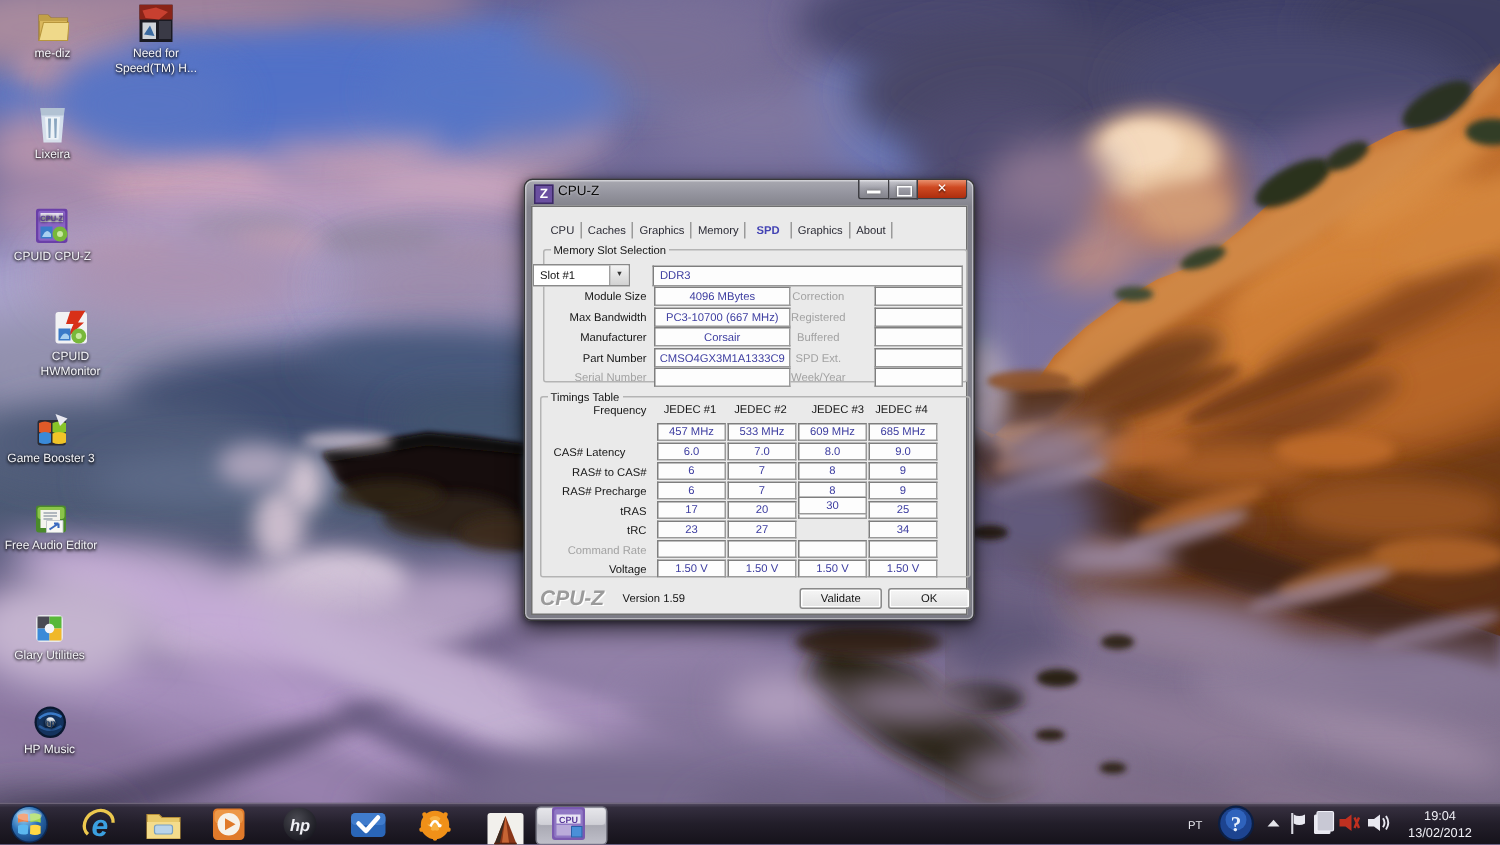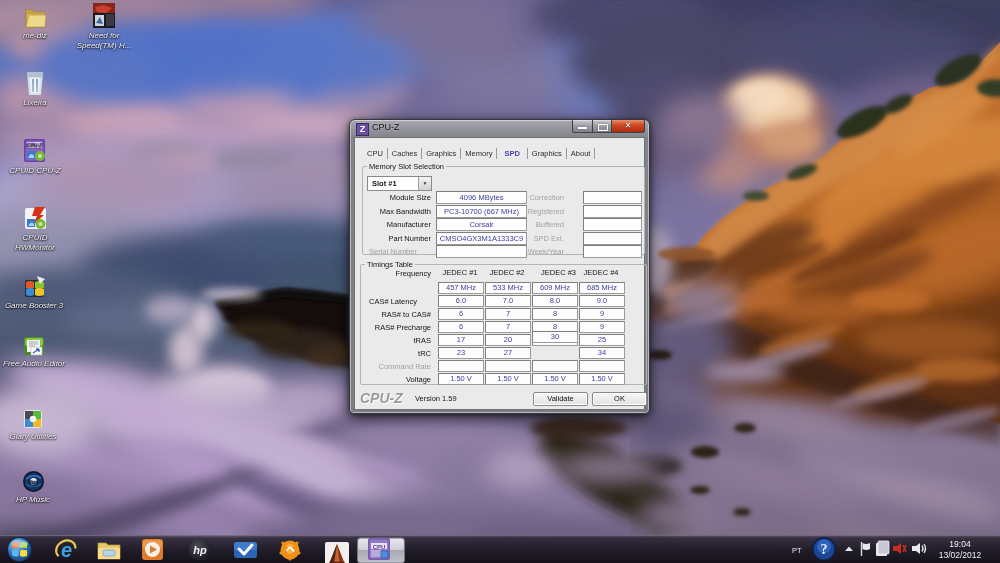--- a/index.html
+++ b/index.html
@@ -1,18 +1,18 @@
 <!DOCTYPE html>
 <html><head>
 <meta charset="utf-8">
 <style>
   html,body{margin:0;padding:0;}
   body{width:1000px;height:563px;overflow:hidden;position:relative;font-family:"Liberation Sans",sans-serif;background:#7a7098;}
   #bg{position:absolute;left:0;top:0;}
-  .dicon{position:absolute;text-align:center;color:#f4f4f8;font-size:8px;line-height:9.5px;text-shadow:0 1px 2px rgba(0,0,0,.9),0 0 2px rgba(0,0,0,.8);font-style:italic;}
+  .dicon{position:absolute;text-align:center;color:#f4f4f8;font-size:8px;line-height:9.5px;text-shadow:0 1px 2px rgba(0,0,0,.9),0 0 2px rgba(0,0,0,.8);}
   .dicon svg{display:block;margin:0 auto 2px auto;}
 
   
   #win{position:absolute;left:349px;top:119px;width:299px;height:293px;border:1px solid #38383a;border-radius:6px 6px 5px 5px;
        background:linear-gradient(180deg,#a9a9b1 0px,#94949e 9px,#86868f 16px,#82828c 18px,#7c7c86 100%);
        box-shadow:0 5px 16px rgba(0,0,0,.65),0 1px 5px rgba(0,0,0,.5),inset 0 0 0 1px rgba(255,255,255,.45);}
   #ticon{position:absolute;left:6px;top:3px;width:11px;height:11px;background:#6a4fa0;border:1px solid #3c2a66;color:#fff;
         font-size:9px;font-weight:bold;text-align:center;line-height:11px;}
   #ticon span{display:block;}
   #ttext{position:absolute;left:22px;top:2px;font-size:9px;color:#0a0a0a;text-shadow:0 0 2px rgba(255,255,255,.6);}
@@ -31,21 +31,21 @@
   .tabsel{color:#4343b4;font-weight:bold;padding:0 7px;}
   .tsep{width:1px;height:11px;background:#9a9a9a;}
   .grp{position:absolute;border:1px solid #b4b4b4;border-radius:2px;margin:0;padding:0;}
   .grp legend{font-size:7.5px;color:#141414;margin-left:4px;padding:0 2px;}
   #grp1{left:7px;top:24px;width:281px;height:91px;}
   #grp2{left:5px;top:122px;width:285px;height:123px;}
   .fld{position:absolute;height:11px;background:#fdfdfd;border:1px solid #9a9a9a;border-top-color:#7e7e7e;border-left-color:#7e7e7e;
        color:#3d3da0;font-size:7.5px;text-align:center;line-height:11px;box-sizing:content-box;}
   .lbl{position:absolute;left:0px;width:76px;text-align:right;font-size:7.5px;color:#141414;line-height:11px;}
   .glbl{color:#a2a2a2;}
-  .rlbl{position:absolute;left:136px;width:73px;text-align:right;font-size:7.5px;color:#a2a2a2;line-height:11px;}
+  .rlbl{position:absolute;left:154px;width:73px;text-align:center;font-size:7.5px;color:#a2a2a2;line-height:11px;}
   .combo{position:absolute;background:#fff;border:1px solid #8a8a8a;}
   .combotext{position:absolute;left:4px;top:0;font-size:7.5px;line-height:13px;color:#111;}
   .combobtn{position:absolute;right:0;top:0;width:12px;height:13px;background:linear-gradient(#f4f4f4,#d2d2d2);border-left:1px solid #a0a0a0;
        font-size:5px;text-align:center;line-height:13px;color:#333;}
   .jhdr{position:absolute;top:130px;width:44px;text-align:center;font-size:7.5px;color:#141414;}
   .tfld{position:absolute;width:44px;height:10px;background:#fdfdfd;border:1px solid #9a9a9a;border-top-color:#7e7e7e;border-left-color:#7e7e7e;
        color:#3d3da0;font-size:7.5px;text-align:center;line-height:10px;}
   #logo{position:absolute;left:5px;top:252px;font-size:14px;font-weight:bold;font-style:italic;color:#9a9a9a;letter-spacing:0px;
        text-shadow:1px 1px 0 #fff;}
   #ver{position:absolute;left:60px;top:256px;font-size:7.5px;color:#141414;}
@@ -331,21 +331,21 @@
     <rect x="2.5" y="1.5" width="18" height="20" rx="1.5" fill="#8a64c4"></rect>
     <rect x="4" y="3" width="15" height="6" fill="#ece6f6"></rect>
     <text x="11.5" y="8" text-anchor="middle" font-size="5" font-weight="bold" fill="#5a3a9a">CPU-Z</text>
     <path d="M4,12 L12,12 L12,20 L4,20 Z" fill="#3a7ac8"></path>
     <path d="M5,19 Q8,12 11,17 L11,19 Z" fill="#a8d0f0"></path>
     <circle cx="17" cy="17" r="5" fill="#78b83a"></circle>
     <circle cx="17" cy="17" r="2" fill="#c8e8a0"></circle>
   </svg>
   CPUID CPU-Z
 </div>
-<div class="dicon" style="left:1px;top:207px;width:68px;">
+<div class="dicon" style="left:1px;top:207px;width:68px;padding-left:12px;">
   <svg width="23" height="24" viewBox="0 0 23 24">
     <rect x="1" y="1" width="21" height="21" rx="2" fill="#f2f2f4"></rect>
     <path d="M11,0 L21,0 L16,8 L20,8 L9,18 L13,9 L8,9 Z" fill="#d83018"></path>
     <path d="M3,12 L11,12 L11,20 L3,20 Z" fill="#3a7ac8"></path>
     <path d="M4,19 Q7,13 10,17 L10,19 Z" fill="#a8d0f0"></path>
     <circle cx="16.5" cy="17" r="5" fill="#78b83a"></circle>
     <circle cx="16.5" cy="17" r="2" fill="#c8e8a0"></circle>
   </svg>
   CPUID<br>HWMonitor
 </div>
@@ -421,34 +421,35 @@
       <span class="tab tabsel">SPD</span>
         <span class="tsep"></span>
       <span class="tab">Graphics</span>
         <span class="tsep"></span>
       <span class="tab">About</span>
         <span class="tsep"></span>
     </div>
     <fieldset class="grp" id="grp1">
         <legend>Memory Slot Selection</legend>
       </fieldset>
-    <div class="combo" style="left:12px;top:38px;width:63px;height:13px;font-weight:bold;">
+    <div class="combo" style="left:0;top:38px;width:63px;height:13px;">
       <span class="combotext">Slot #1</span>
         <span class="combobtn">▼</span>
     </div>
+    <div class="fld" style="left:80px;top:39px;width:201px;height:12px;text-align:left;padding-left:4px;">DDR3</div>
 
     <div class="lbl" style="top:54px;">Module Size</div>
     <div class="fld" style="left:81px;top:53px;width:89px;">4096 MBytes</div>
     <div class="lbl" style="top:68px;">Max Bandwidth</div>
     <div class="fld" style="left:81px;top:67px;width:89px;">PC3-10700 (667 MHz)</div>
     <div class="lbl" style="top:81px;">Manufacturer</div>
     <div class="fld" style="left:81px;top:80px;width:89px;">Corsair</div>
     <div class="lbl" style="top:95px;">Part Number</div>
     <div class="fld" style="left:81px;top:94px;width:89px;">CMSO4GX3M1A1333C9</div>
-    <div class="lbl glbl" style="top:108px;text-align:center;">Serial Number</div>
+    <div class="lbl glbl" style="top:108px;">Serial Number</div>
     <div class="fld" style="left:81px;top:107px;width:89px;"></div>
 
     <div class="rlbl" style="top:54px;">Correction</div>
     <div class="fld" style="left:228px;top:53px;width:57px;"></div>
     <div class="rlbl" style="top:68px;">Registered</div>
     <div class="fld" style="left:228px;top:67px;width:57px;"></div>
     <div class="rlbl" style="top:81px;">Buffered</div>
     <div class="fld" style="left:228px;top:80px;width:57px;"></div>
     <div class="rlbl" style="top:95px;">SPD Ext.</div>
     <div class="fld" style="left:228px;top:94px;width:57px;"></div>

